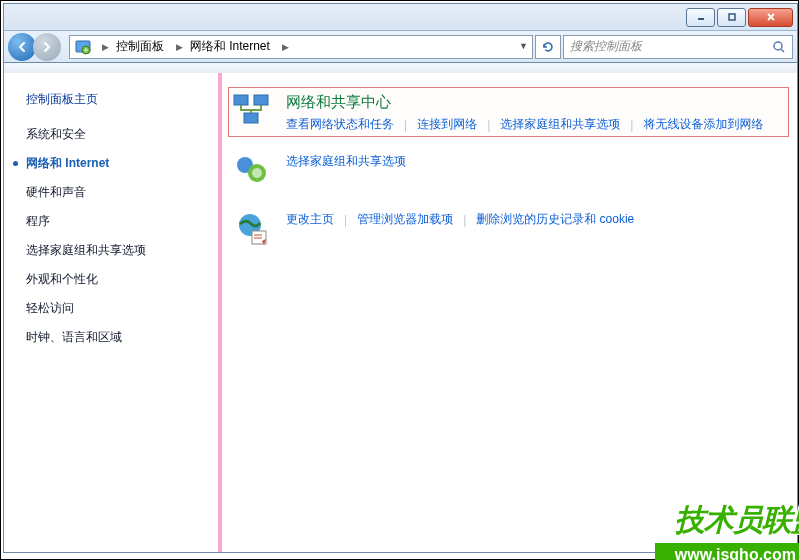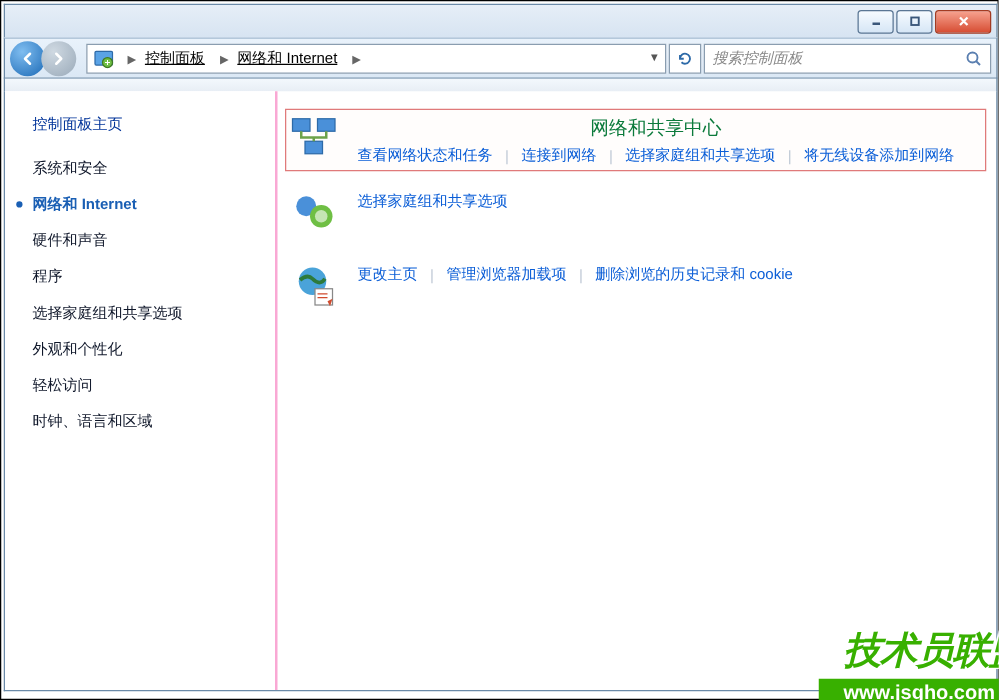--- a/index.html
+++ b/index.html
@@ -16,41 +16,41 @@
 
   
   .addrbar { height: 33px; border: 1px solid #6b8aa8; border-top: 1px solid #9db6cf; background: linear-gradient(#e9f2fb,#dbe8f5); display: flex; align-items: center; padding: 0 4px; gap: 2px; }
   .navbtns { display: flex; align-items: center; gap: -4px; }
   .navcircle { width: 28px; height: 28px; border-radius: 50%; display:flex; align-items:center; justify-content:center; }
   .nav-back { background: radial-gradient(circle at 35% 30%, #7fbdf0,#1b69b5); }
   .nav-fwd  { background: radial-gradient(circle at 35% 30%, #cfd9e2,#9aaab9); margin-left:-3px; }
   .navcircle svg { width:14px; height:14px; }
   .breadcrumb { flex: 1; height: 24px; margin-left: 6px; background: #fff; border: 1px solid #8a9db0; display: flex; align-items: center; font-size: 12px; color: #000; position: relative; }
   .bc-icon { width: 18px; height: 18px; margin: 0 4px; display:flex; align-items:center; justify-content:center; }
-  .bc-seg { padding: 0 6px 0 4px; display: flex; align-items: center; height: 100%; text-decoration: underline; }
+  .bc-seg { padding: 0 6px 0 4px; display: flex; align-items: center; height: 100%; }
   .bc-arrow { font-size: 9px; color: #666; padding: 0 3px 0 6px; }
   .bc-dd { position:absolute; right:2px; top:3px; color:#555; font-size:9px; padding:2px; }
   .refresh { width: 26px; height: 24px; border: 1px solid #8a9db0; background: #fff; display:flex; align-items:center; justify-content:center; }
   .searchbox { width: 230px; height: 24px; border: 1px solid #8a9db0; background: #fff; display:flex; align-items:center; padding: 0 6px; font-size: 12px; color: #888; position:relative;font-style:italic; }
   .searchbox .mag { position:absolute; right:6px; top:4px; }
 
   
   .toolstrip { height: 10px; background: linear-gradient(#f3f8fd,#e8eef5); border-left:1px solid #6b8aa8; border-right:1px solid #6b8aa8; }
 
   
   .bodywrap { display:flex; height: calc(100% - 27px - 33px - 10px); border:1px solid #6b8aa8; border-top:none; }
-  .sidebar { width: 218px; background: #fff; padding: 18px 8px 8px 22px; font-size: 12px; border-right:2px solid #f9a8d4; }
+  .sidebar { width: 218px; background: #fff; padding: 18px 8px 8px 22px; font-size: 12px; border-right:4px solid #f9a8d4; }
   .side-title { color:#003399; font-size:12px; margin-bottom:12px; }
   .side-list { list-style:none; }
   .side-list li { padding: 6px 0; color: #0f172a; cursor: pointer; display:flex; align-items:center; }
   .side-list li.active { font-weight: bold; color:#1a5fb4; }
   .side-list li.active::before { content:""; width:5px; height:5px; border-radius:50%; background:#1a5fb4; display:inline-block; margin-right:8px; margin-left:-13px; }
 
   .main { flex:1; padding: 18px 12px 8px 10px; position:relative; }
-  .cat { display:flex; gap:14px; margin-bottom: 18px; align-items:flex-start;text-align:center; }
+  .cat { display:flex; gap:14px; margin-bottom: 18px; align-items:flex-start; }
   .cat.highlight { outline: 1px solid #e07a7a; outline-offset: -1px; padding: 4px; margin: -4px -4px 14px -4px; background: #fffdfc; }
   .cat-icon { width:40px; height:40px; flex-shrink:0; display:flex; align-items:center; justify-content:center; }
   .cat-body { padding-top: 2px; }
   .cat-title { color: #0b7a3b; font-size: 15px; margin-bottom: 4px; cursor:pointer; }
   .cat-links { font-size: 12px; display:flex; flex-wrap:wrap; gap: 0; align-items:center; }
   .cat-links a { color: #0b5ed7; text-decoration:none; cursor:pointer; }
   .cat-links .sep { color: #bfc9d5; margin: 0 10px; }
 
   
   .watermark { position:absolute; right:-22px; bottom:-8px; text-align:right; pointer-events:none; }

